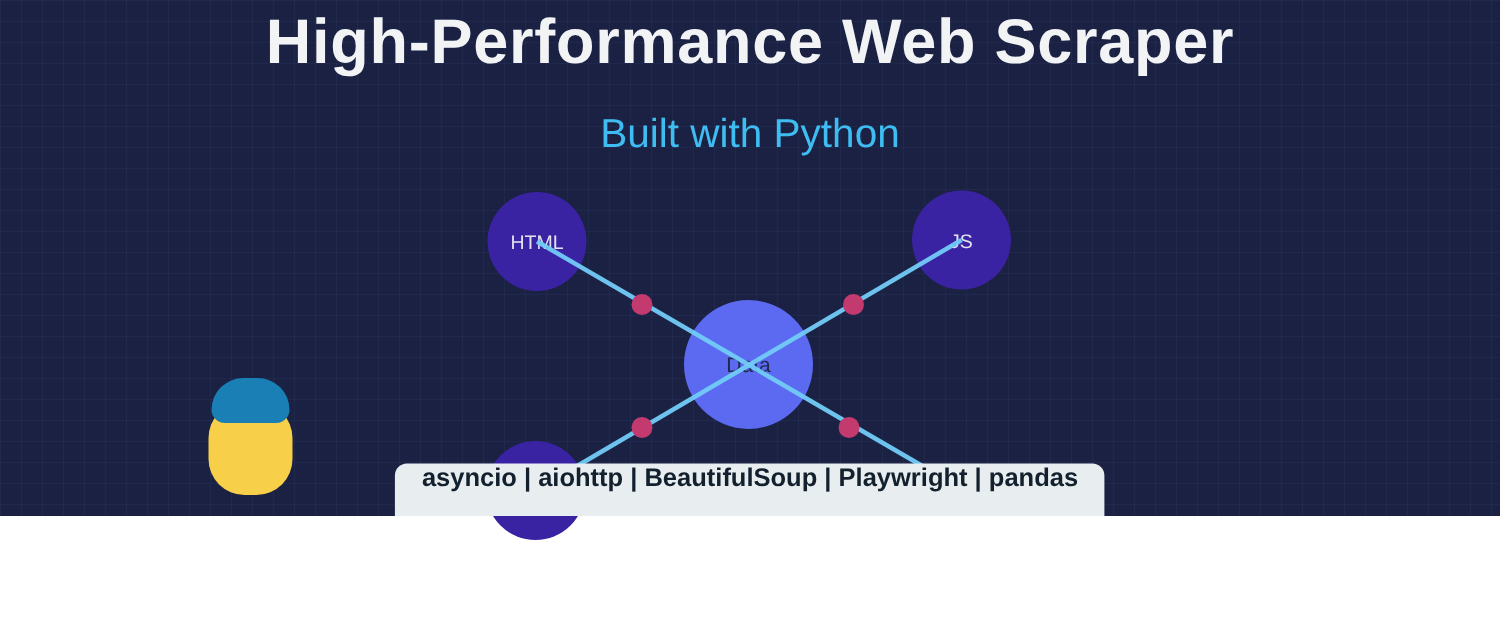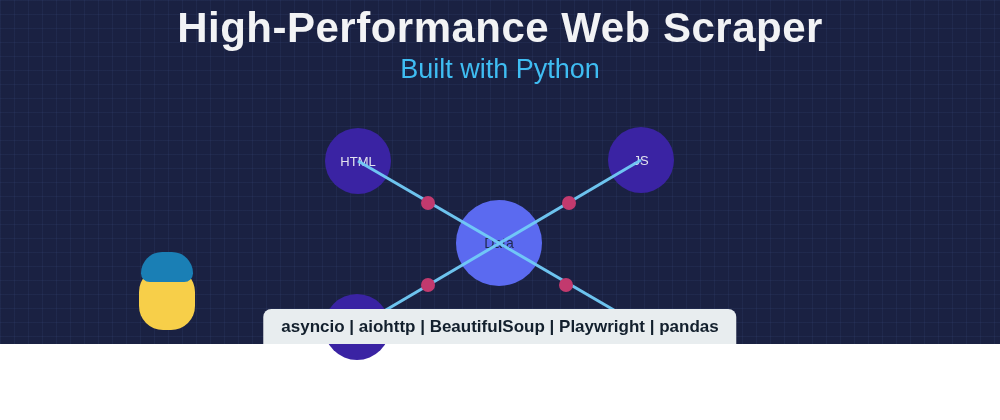--- a/index.html
+++ b/index.html
@@ -26,21 +26,21 @@
     left: 0;
     width: 100%;
     text-align: center;
     font-size: 42px;
     font-weight: 800;
     color: #f2f3f5;
     letter-spacing: 0.5px;
   }
   .subtitle {
     position: absolute;
-    top: 54px;
+    top: 74px;
     left: 0;
     width: 100%;
     text-align: center;
     font-size: 27px;
     font-weight: 500;
     color: #3fbdf2;
   }
   .node {
     position: absolute;
     border-radius: 50%;
@@ -105,21 +105,20 @@
     bottom: 0;
     left: 50%;
     transform: translateX(-50%);
     height: 35px;
     padding: 0 18px;
     background: #e8edef;
     color: #13202d;
     font-weight: bold;
     font-size: 17px;
     display: flex;
-    align-items: center;
     white-space: nowrap;
     border-radius: 8px 8px 0 0;
   }
 </style>
 </head>
 <body>
 
 <div class="canvas">
 
   <div class="title">High-Performance Web Scraper</div>

